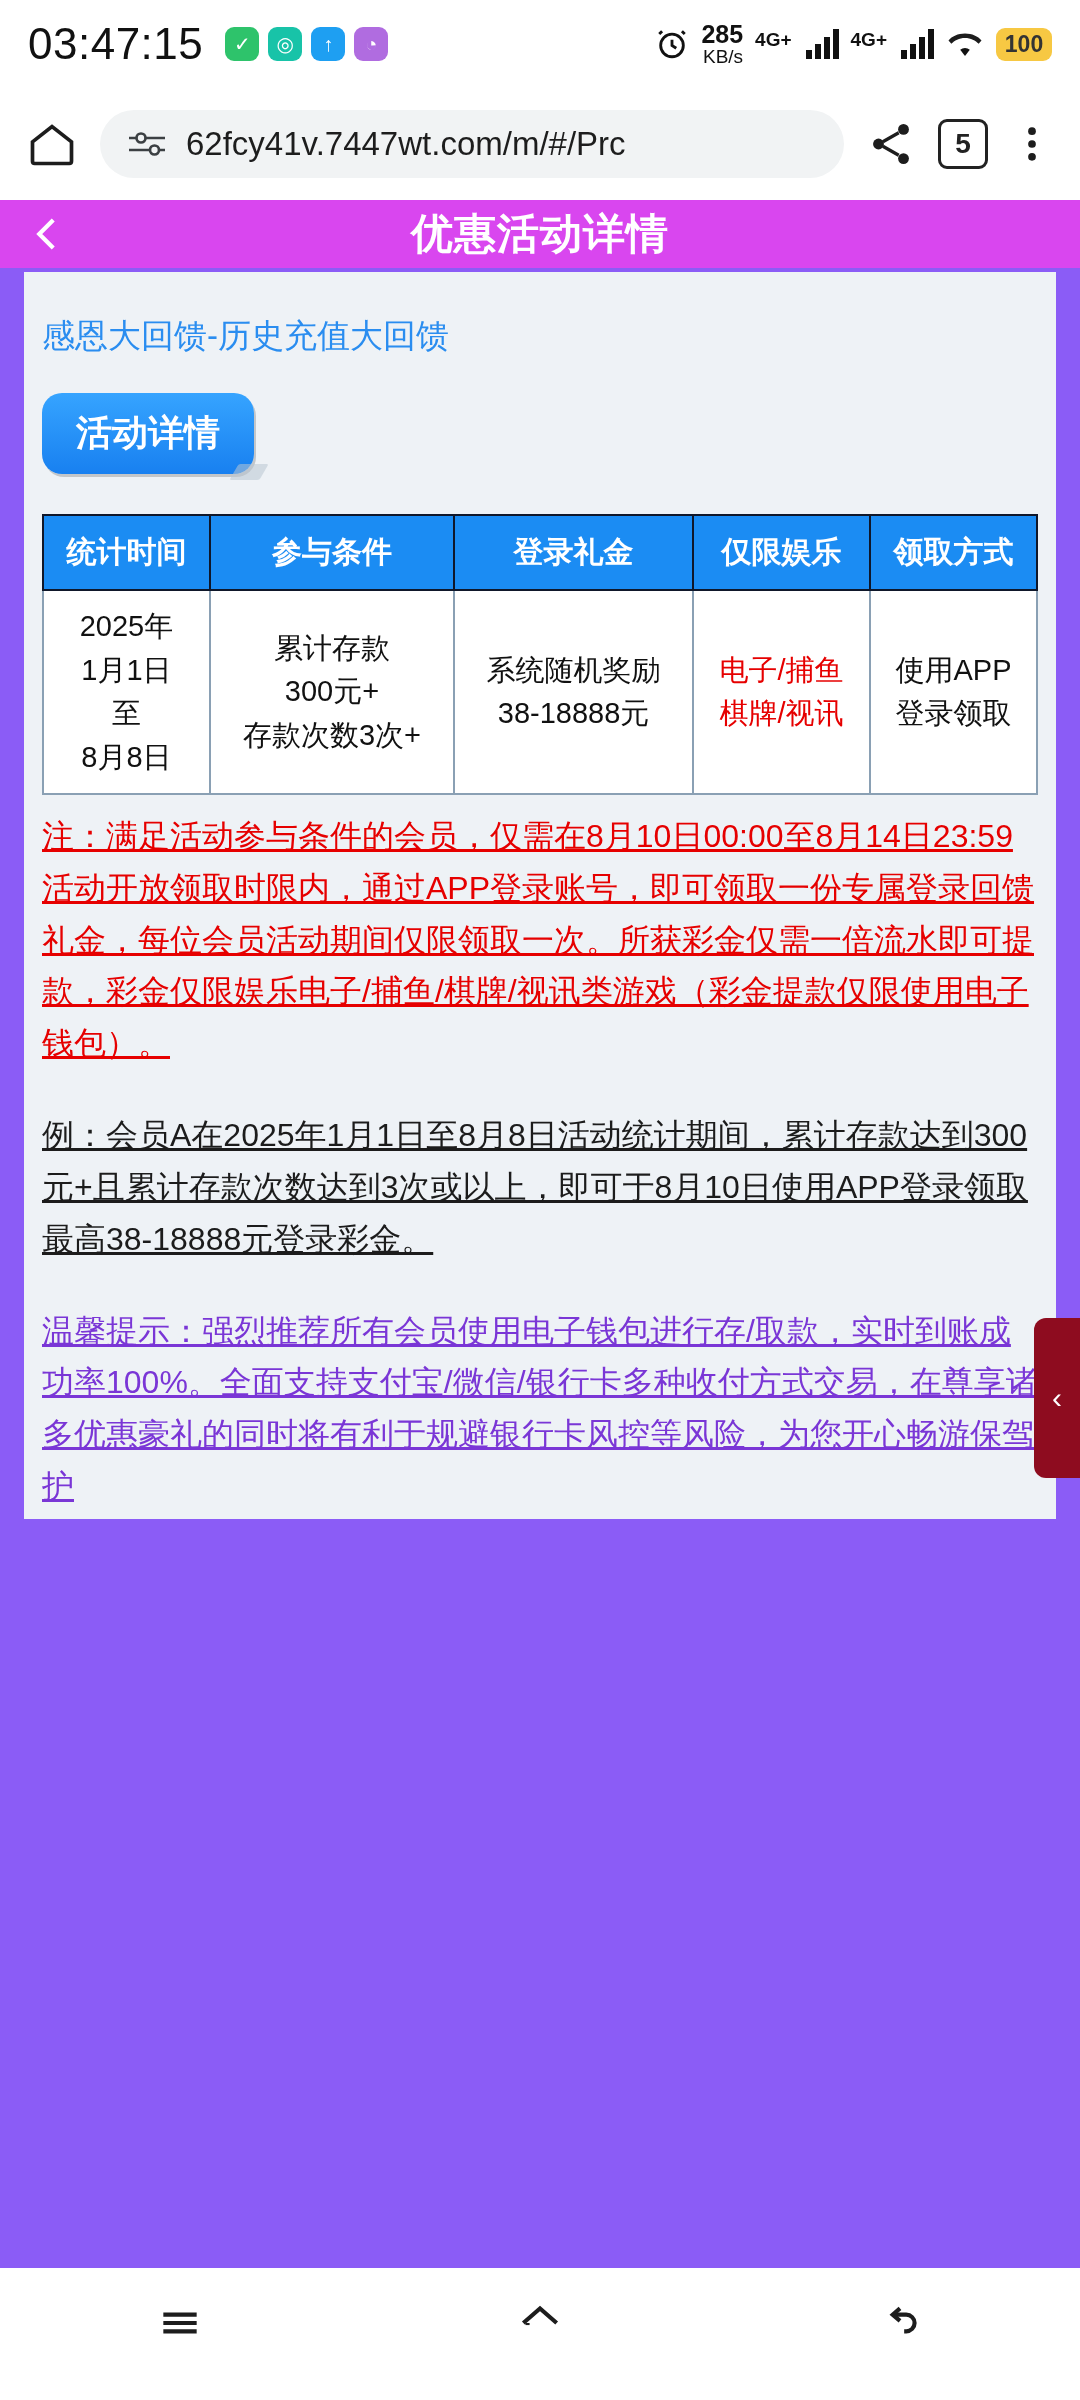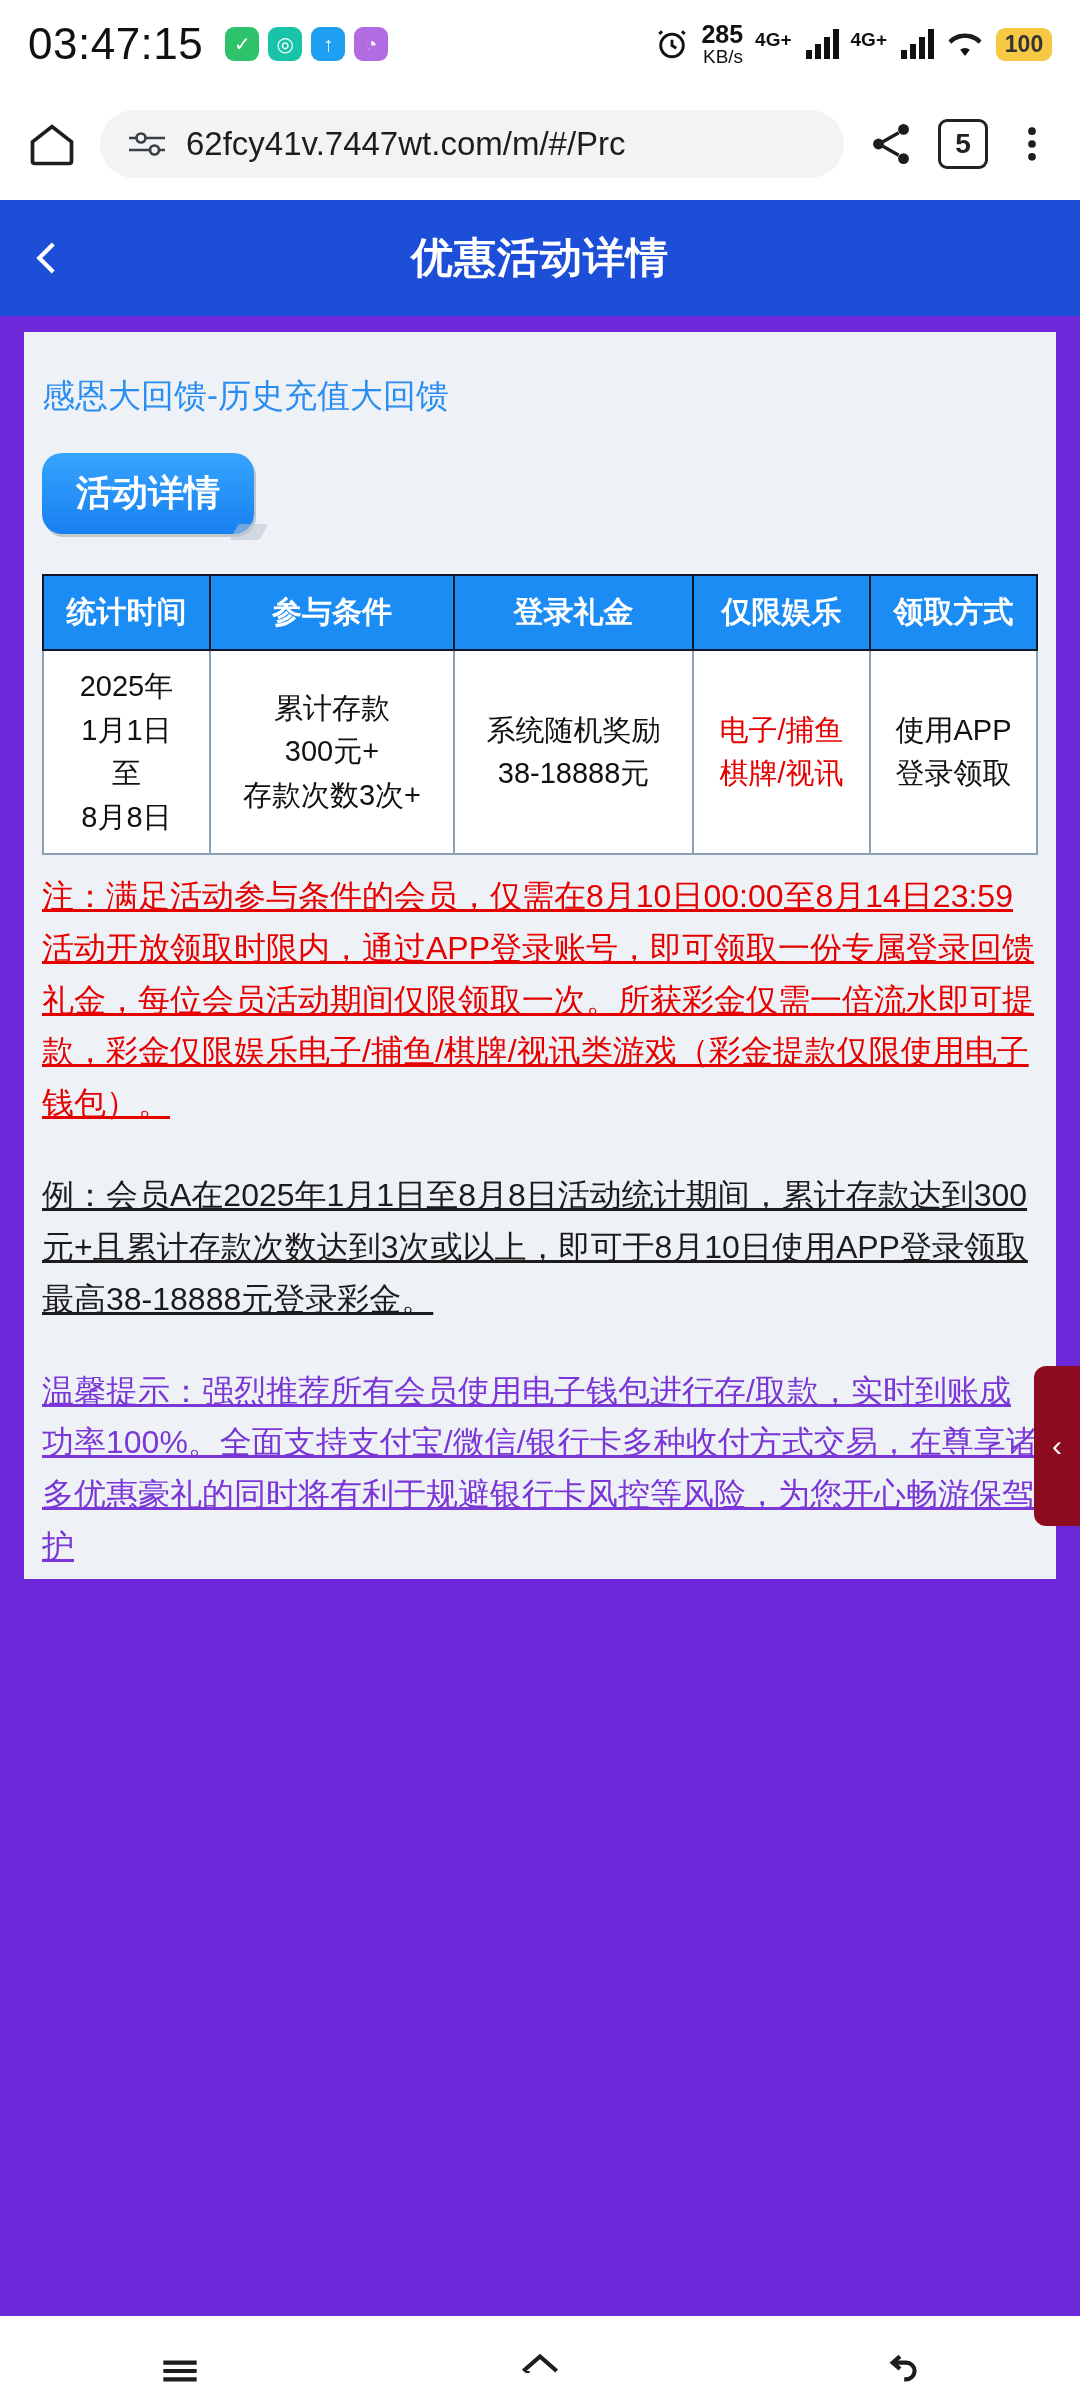--- a/index.html
+++ b/index.html
@@ -54,34 +54,34 @@
   .omnibox .url { font-size: 33px; color: #1d1d1d; white-space: nowrap; }
   .tabcount {
     width: 50px; height: 50px; border: 3px solid #222; border-radius: 9px;
     display:flex; align-items:center; justify-content:center;
     font-size: 28px; font-weight: bold; color:#222;
   }
   .iconbtn { display:flex; align-items:center; justify-content:center; }
 
   
   .appheader {
-    height: 116px; background: #1d4ed8; display: flex; align-items: center;
+    height: 68px; background: #d946ef; display: flex; align-items: center;
     position: relative;
   }
   .appheader .back { width: 96px; display:flex; align-items:center; justify-content:center; }
   .appheader .title {
     position: absolute; left: 0; right: 0; text-align: center;
     color: #fff; font-size: 42px; font-weight: bold; letter-spacing: 1px;
   }
 
   
   .page {
     height: calc(2400px - 88px - 112px - 90px - 110px);
-    background: #6d28d9;
-    padding: 16px 24px;
+    background: #8b5cf6;
+    padding: 4px 24px;
     overflow: hidden;
     position: relative;
   }
   .content { background: #eef2f6; padding-top: 30px; }
 
   .breadcrumb { color: #2a8df0; font-size: 33px; padding: 12px 18px 22px; }
 
   .section-tag {
     display: inline-block;
     background: linear-gradient(180deg,#36a4ff 0%, #1880f0 100%);

